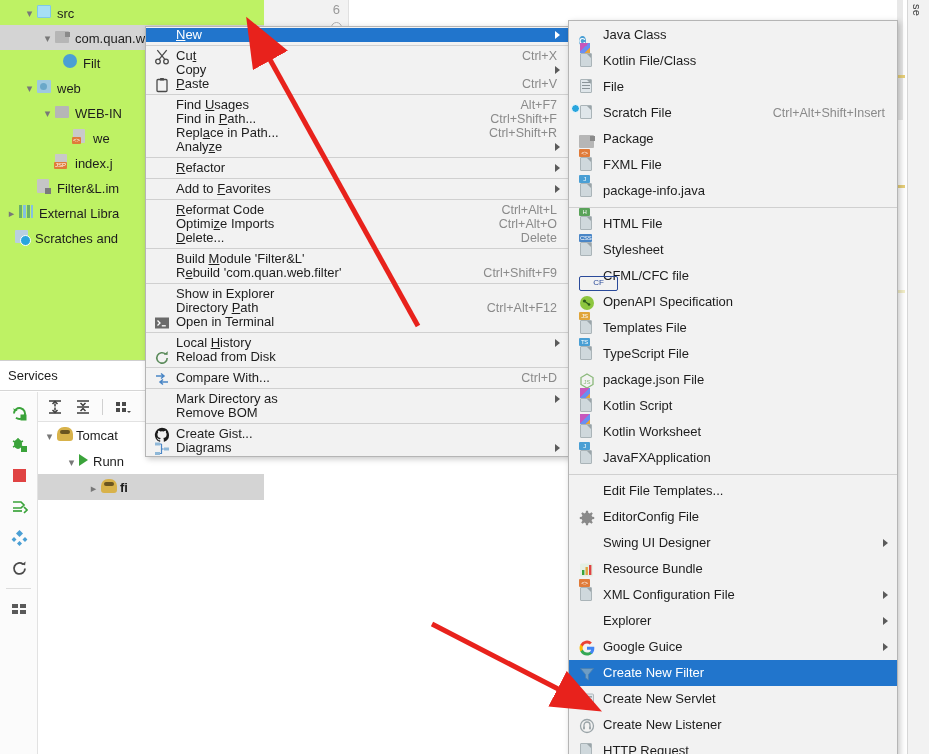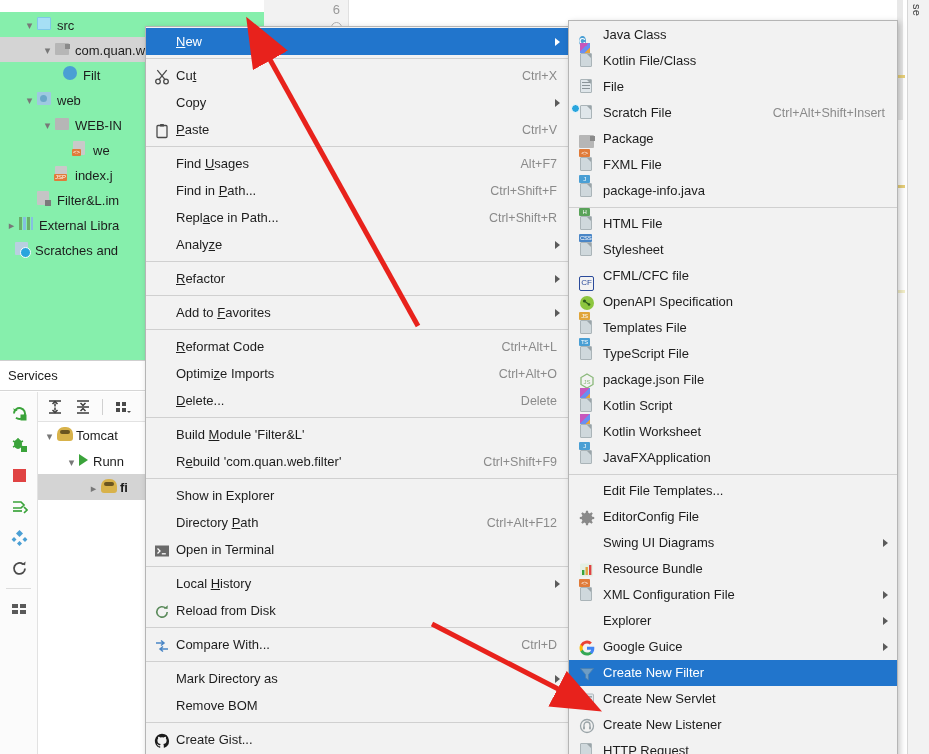--- a/index.html
+++ b/index.html
@@ -55,22 +55,22 @@
   .editor-vscroll {
     position: absolute; right: 24px; top: 0; width: 10px; height: 360px;
     background: transparent;
   }
   .editor-vscroll .thumb {
     position:absolute; left:2px; top:0; width:6px; height:120px; background:#e8e8e8;
   }
 
   
   .project-panel {
-    position: absolute; left: 0; top: 12px; width: 264px; height: 360px;
-    background: #86efac; overflow: hidden;
+    position: absolute; left: 0; top: 0; width: 264px; height: 360px;
+    background: #bef264; overflow: hidden;
   }
   .tree-row {
     position: relative; height: 25px; line-height: 25px;
     white-space: nowrap; color: #1d1d1d; font-size: 13px;
   }
   .tree-row.selected { background: #d4d4d4; }
   .arrow {
     display: inline-block; width: 15px; text-align: center; color: #787878;
     font-size: 11px; vertical-align: middle;
   }
@@ -148,21 +148,21 @@
     background: #f2f2f2;
     border: 1px solid #b5b5b5;
     box-shadow: 2px 2px 6px rgba(0,0,0,.22);
     font-size: 13px; color: #1d1d1d;
     padding: 1px 0;
   }
   #main-menu { left: 145px; top: 26px; width: 425px; }
   #sub-menu  { left: 568px; top: 20px; width: 330px; }
 
   .mi {
-    position: relative; height: 27px; line-height: 26px;
+    position: relative; height: 14px; line-height: 26px;
     padding-left: 30px; padding-right: 12px; white-space: nowrap;
     display: flex; align-items: center;
   }
   #sub-menu .mi { height: 26px; line-height: 26px; padding-left: 34px; }
   .mi.selected { background: #2175cc; color: #ffffff; }
   .mi .mlabel { flex: 1; }
   .mi .mshort { color: #8a8a8a; font-size: 12.5px; padding-left: 18px; }
   .mi .marrow {
     position: absolute; right: 9px; top: 50%; transform: translateY(-50%);
     width:0;height:0;border-left:5px solid #5b5b5b;
@@ -502,21 +502,21 @@
       <div class="msep"></div>
       <div class="mi">
         <span class="micon"><span class="ft"><span class="page"></span><span class="badge" style="background:#5aa35a">H</span></span></span>
         <span class="mlabel">HTML File</span>
       </div>
       <div class="mi">
         <span class="micon"><span class="ft"><span class="page"></span><span class="badge" style="background:#4a86c6">CSS</span></span></span>
         <span class="mlabel">Stylesheet</span>
       </div>
       <div class="mi">
-        <span class="micon"><span style="display:inline-block;width:15px;height:15px;border:1.6px solid #2a4a9a;color:#2a4a9a;font-size:8px;line-height:12px;text-align:center;font-weight:normal;border-radius:2px">CF</span></span>
+        <span class="micon"><span style="display:inline-block;width:39px;height:15px;border:1.6px solid #2a4a9a;color:#2a4a9a;font-size:8px;line-height:12px;text-align:center;font-weight:normal;border-radius:2px">CF</span></span>
         <span class="mlabel">CFML/CFC file</span>
       </div>
       <div class="mi">
         <span class="micon"><svg width="16" height="16" viewBox="0 0 16 16">
             <circle cx="8" cy="8" r="7" fill="#8dc63f"></circle>
             <circle cx="5.5" cy="6" r="1.6" fill="#2d5a1b"></circle>
             <circle cx="10" cy="9.5" r="1.3" fill="#2d5a1b"></circle>
             <path d="M6.5 7l3 2" stroke="#2d5a1b" stroke-width="1.2"></path>
           </svg></span>
         <span class="mlabel">OpenAPI Specification</span>
@@ -553,21 +553,21 @@
         <span class="mlabel">Edit File Templates...</span>
       </div>
       <div class="mi">
         <span class="micon"><svg width="16" height="16" viewBox="0 0 16 16">
             <path d="M8 5.2A2.8 2.8 0 1 0 8 10.8 2.8 2.8 0 0 0 8 5.2zm0 1.6a1.2 1.2 0 1 1 0 2.4 1.2 1.2 0 0 1 0-2.4z" fill="#8a8a8a"></path>
             <path d="M7 .8h2l.3 2 1.5.6 1.6-1.2 1.4 1.4-1.2 1.6.6 1.5 2 .3v2l-2 .3-.6 1.5 1.2 1.6-1.4 1.4-1.6-1.2-1.5.6-.3 2H7l-.3-2-1.5-.6-1.6 1.2-1.4-1.4 1.2-1.6-.6-1.5-2-.3v-2l2-.3.6-1.5L2.2 3.6l1.4-1.4 1.6 1.2 1.5-.6z" fill="#8a8a8a"></path>
           </svg></span>
         <span class="mlabel">EditorConfig File</span>
       </div>
       <div class="mi">
-        <span class="mlabel">Swing UI Diagrams</span>
+        <span class="mlabel">Swing UI Designer</span>
         <span class="marrow"></span>
       </div>
       <div class="mi">
         <span class="micon"><svg width="16" height="16" viewBox="0 0 16 16">
             <rect x="1" y="1.5" width="13" height="13" rx="1.5" fill="#e4f0e4"></rect>
             <rect x="3" y="8" width="2.4" height="5" fill="#3aa33a"></rect>
             <rect x="6.5" y="5" width="2.4" height="8" fill="#e0a53a"></rect>
             <rect x="10" y="3" width="2.4" height="10" fill="#e04343"></rect>
           </svg></span>
         <span class="mlabel">Resource Bundle</span>

